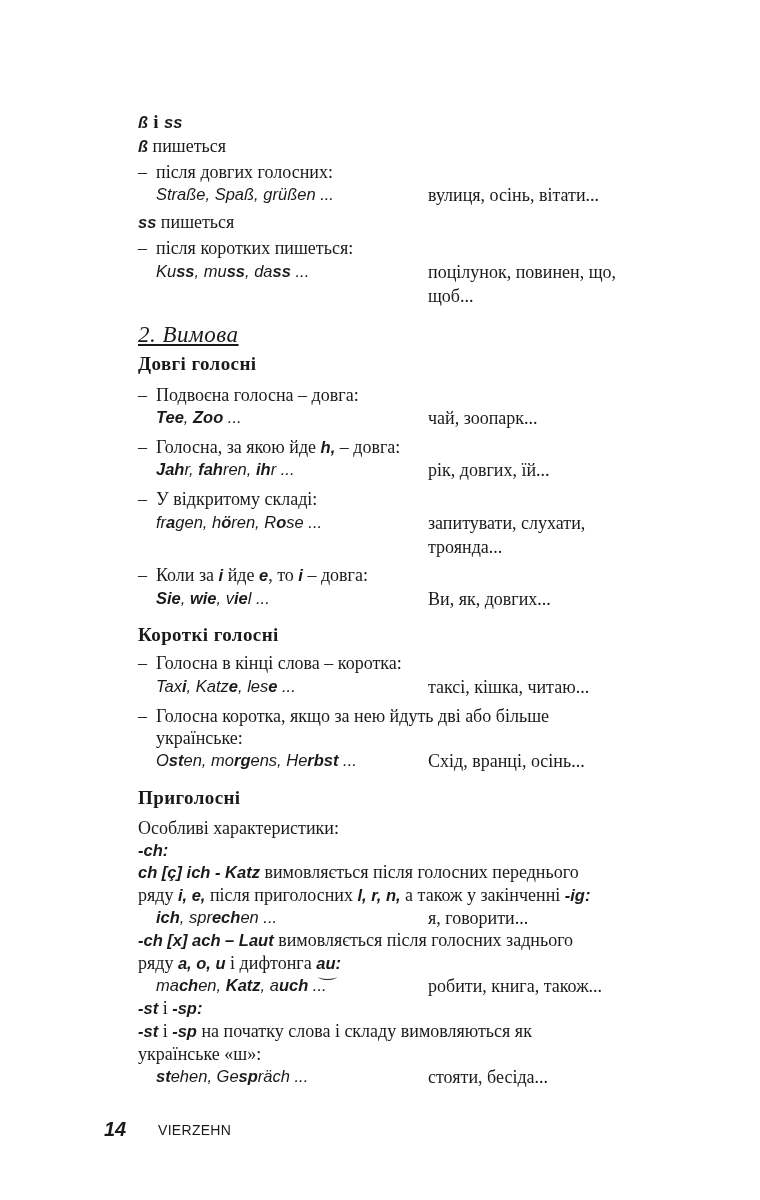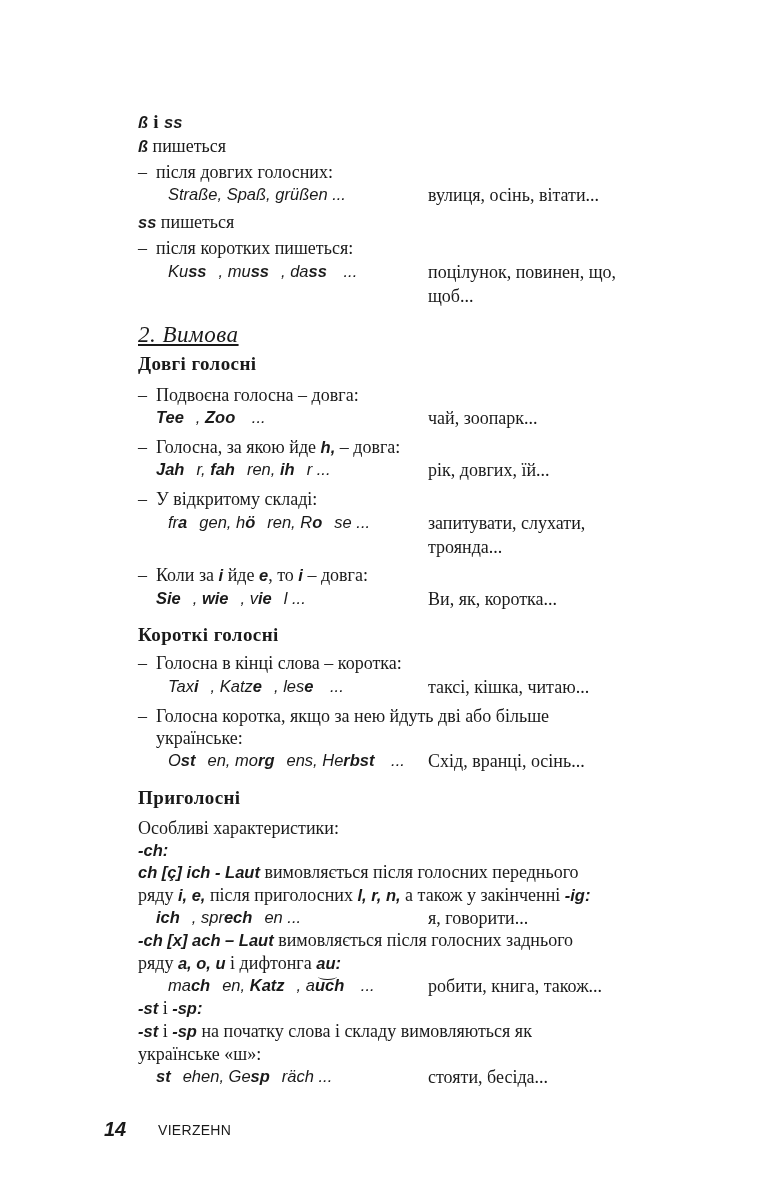--- a/index.html
+++ b/index.html
@@ -1,20 +1,20 @@
 <!DOCTYPE html>
 <html><head>
 <meta charset="utf-8">
 <style>
   html, body { margin:0; padding:0; background:#ffffff; }
   body { width:760px; height:1200px; position:relative; overflow:hidden; color:#1a1a1a; }
   .page { position:absolute; left:138px; top:108px; width:520px; font-family:"Liberation Serif", serif; font-size:18px; }
   .line { position:absolute; left:0; white-space:nowrap; line-height:20px; height:22px; }
   .ind { left:18px; }
-  .ger { font-family:"Liberation Sans", sans-serif; font-style:italic; font-size:16.5px;margin-left:12px; }
+  .ger { font-family:"Liberation Sans", sans-serif; font-style:italic; font-size:16.5px; }
   .bi { font-family:"Liberation Sans", sans-serif; font-weight:bold; font-style:italic; font-size:16.5px; }
   .trans { position:absolute; left:290px; white-space:nowrap; line-height:22px; }
   .sec { font-family:"Liberation Serif", serif; font-style:italic; font-size:23px; letter-spacing:0.5px;text-decoration:underline; }
   .hd { font-family:"Liberation Serif", serif; font-weight:bold; font-size:19px; letter-spacing:0.4px; }
   .dash { display:inline-block; width:18px; }
   .arc { position:relative; display:inline-block; }
   .arc::after { content:""; position:absolute; left:2px; right:4px; bottom:-7px; height:6px; border-bottom:1.5px solid #1a1a1a; border-radius:0 0 50% 50%; }
   .footer { position:absolute; top:1118px; left:104px; font-family:"Liberation Sans", sans-serif; }
   .pnum { font-weight:bold; font-style:italic; font-size:20px; }
   .prun { position:absolute; left:54px; top:4px; font-size:14px; letter-spacing:0.3px; white-space:nowrap; }
@@ -47,36 +47,36 @@
   <div class="line ind" style="top:351px"><span class="bi">Jah</span><span class="ger">r, </span><span class="bi">fah</span><span class="ger">ren, </span><span class="bi">ih</span><span class="ger">r ...</span></div>
   <div class="trans" style="top:351px">рік, довгих, їй...</div>
 
   <div class="line" style="top:381px"><span class="dash">–</span><span>У відкритому складі:</span></div>
   <div class="line ind" style="top:404px"><span class="ger">fr</span><span class="bi">a</span><span class="ger">gen, h</span><span class="bi">ö</span><span class="ger">ren, R</span><span class="bi">o</span><span class="ger">se ...</span></div>
   <div class="trans" style="top:404px">запитувати, слухати,</div>
   <div class="trans" style="top:428px">троянда...</div>
 
   <div class="line" style="top:457px"><span class="dash">–</span><span><span>Коли за  </span><span class="bi">i</span><span> йде  </span><span class="bi">e</span><span>, то </span><span class="bi">i</span><span> – довга:</span></span></div>
   <div class="line ind" style="top:480px"><span class="bi">Sie</span><span class="ger">, </span><span class="bi">wie</span><span class="ger">, v</span><span class="bi">ie</span><span class="ger">l ...</span></div>
-  <div class="trans" style="top:480px">Ви, як, коротка...</div>
+  <div class="trans" style="top:480px">Ви, як, довгих...</div>
 
   <div class="line hd" style="top:517px">Короткі голосні</div>
   <div class="line" style="top:545px"><span class="dash">–</span><span>Голосна в кінці слова – коротка:</span></div>
   <div class="line ind" style="top:568px"><span class="ger">Tax</span><span class="bi">i</span><span class="ger">, Katz</span><span class="bi">e</span><span class="ger">, les</span><span class="bi">e</span><span class="ger"> ...</span></div>
   <div class="trans" style="top:568px">таксі, кішка, читаю...</div>
 
   <div class="line" style="top:598px"><span class="dash">–</span><span>Голосна коротка, якщо за нею йдуть дві або більше</span></div>
   <div class="line ind" style="top:620px">українське:</div>
   <div class="line ind" style="top:642px"><span class="ger">O</span><span class="bi">st</span><span class="ger">en, mo</span><span class="bi">rg</span><span class="ger">ens, He</span><span class="bi">rbst</span><span class="ger"> ...</span></div>
   <div class="trans" style="top:642px">Схід, вранці, осінь...</div>
 
   <div class="line hd" style="top:680px">Приголосні</div>
   <div class="line" style="top:710px">Особливі характеристики:</div>
   <div class="line bi" style="top:732px">-ch:</div>
-  <div class="line" style="top:754px"><span class="bi">ch [ç] ich - Laut</span><span> вимовляється після голосних переднього</span></div>
+  <div class="line" style="top:754px"><span class="bi">ch [ç] ich - Katz</span><span> вимовляється після голосних переднього</span></div>
   <div class="line" style="top:777px"><span>ряду </span><span class="bi">i, e,</span><span> після приголосних </span><span class="bi">l, r, n,</span><span> а також у закінченні </span><span class="bi">-ig:</span></div>
   <div class="line ind" style="top:799px"><span class="bi">ich</span><span class="ger">, spr</span><span class="bi">ech</span><span class="ger">en ...</span></div>
   <div class="trans" style="top:799px">я, говорити...</div>
 
   <div class="line" style="top:822px"><span class="bi">-ch [x] ach – Laut</span><span> вимовляється після голосних заднього</span></div>
   <div class="line" style="top:845px"><span><span>ряду </span><span class="bi">a, o, u</span><span> і дифтонга </span></span><span class="bi arc">au:</span></div>
   <div class="line ind" style="top:867px"><span class="ger">ma</span><span class="bi">ch</span><span class="ger">en, </span><span class="bi">Katz</span><span class="ger">, a</span><span class="bi">uch</span><span class="ger"> ...</span></div>
   <div class="trans" style="top:867px">робити, книга, також...</div>
 
   <div class="line" style="top:890px"><span class="bi">-st</span><span> і </span><span class="bi">-sp:</span></div>

